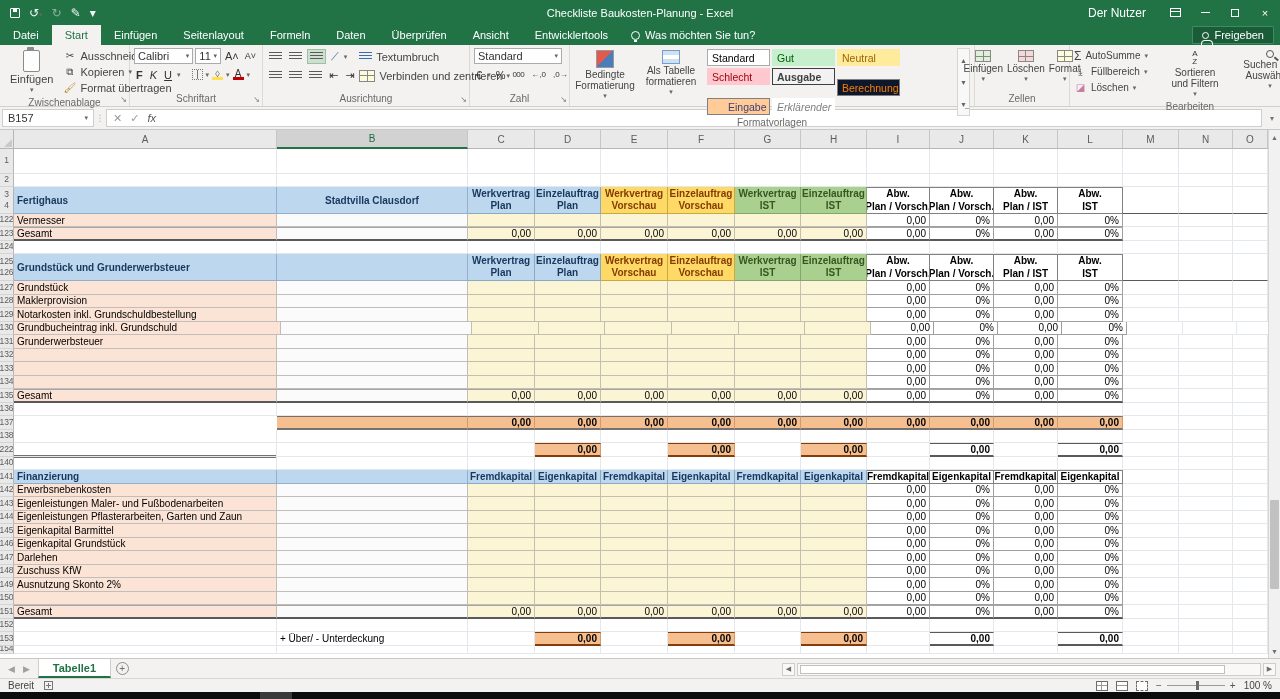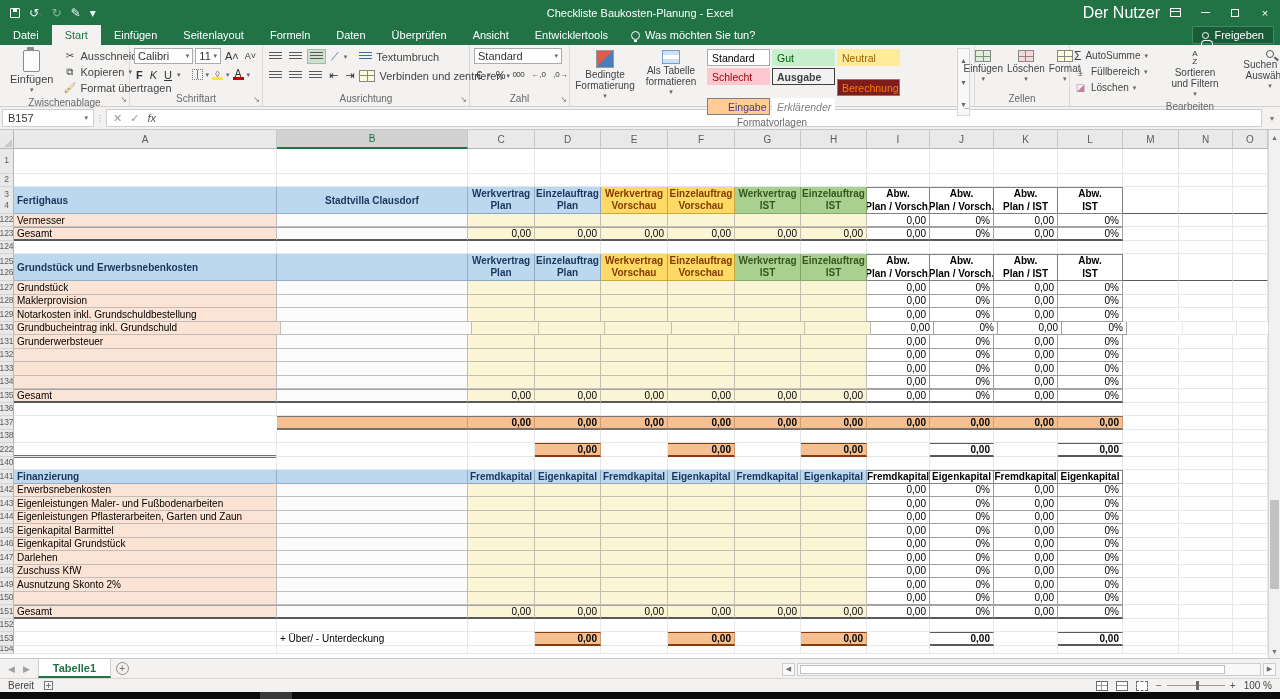--- a/index.html
+++ b/index.html
@@ -9,21 +9,21 @@
 
   
   #titlebar{height:25px;background:#217346;display:flex;align-items:center;color:#fff;position:relative;}
   .qat{display:flex;align-items:center;gap:9px;padding:0 10px;}
   .qat .qi{font-size:12px;line-height:1;color:#fff;opacity:.95;cursor:default;}
   .qi.dim{opacity:.45;}
   .floppy{width:10px;height:10px;border:1.5px solid #fff;border-radius:1px;position:relative;display:inline-block;}
   .floppy:after{content:"";position:absolute;top:0;left:2px;width:4px;height:3px;background:#fff;}
   .win-title{position:absolute;left:0;right:0;text-align:center;font-size:11px;pointer-events:none;}
   .tb-right{margin-left:auto;display:flex;align-items:center;height:100%;}
-  .tb-user{font-size:16px;}
+  .tb-user{font-size:12px;margin-right:14px;}
   .wbtn{width:30px;height:100%;display:flex;align-items:center;justify-content:center;font-size:11px;cursor:default;}
   .ic-restore{width:8px;height:8px;border:1px solid #fff;position:relative;display:inline-block;}
   .ic-min{width:9px;height:1px;background:#fff;display:inline-block;}
   .ic-ribopt{width:11px;height:9px;border:1px solid #fff;display:inline-block;position:relative;}
   .ic-ribopt:after{content:"";position:absolute;left:0;right:0;top:2px;height:1px;background:#fff;}
 
   
   #tabrow{height:20px;background:#217346;display:flex;align-items:stretch;color:#fff;position:relative;}
   .rtab{padding:0 13px;font-size:11px;display:flex;align-items:center;cursor:default;}
   .rtab.active{background:#f3f2f1;color:#217346;}
@@ -337,21 +337,21 @@
         <span class="ft-ic"></span>
         <span class="blab">Als Tabelle formatieren</span>
           <span class="dd">▾</span>
       </div>
       <div class="gal" id="style-gallery">
           <span class="chip" style="background: rgb(255, 255, 255); color: rgb(0, 0, 0); border-color: rgb(171, 171, 171);">Standard</span>
           <span class="chip" style="background: rgb(198, 239, 206); color: rgb(0, 97, 0); border-color: rgb(198, 239, 206);">Gut</span>
           <span class="chip" style="background: rgb(255, 235, 156); color: rgb(156, 101, 0); border-color: rgb(255, 235, 156);">Neutral</span>
           <span class="chip" style="background: rgb(255, 199, 206); color: rgb(156, 0, 6); border-color: rgb(255, 199, 206);">Schlecht</span>
           <span class="chip" style="background: rgb(242, 242, 242); color: rgb(63, 63, 63); border-color: rgb(63, 63, 63); font-weight: bold;">Ausgabe</span>
-          <span class="chip" style="background: #7f1d1d; color: rgb(250, 125, 0); border-color: rgb(127, 127, 127); margin-top: 12px;">Berechnung</span>
+          <span class="chip" style="background: #0f172a; color: rgb(250, 125, 0); border-color: rgb(127, 127, 127); margin-top: 12px;">Berechnung</span>
           <span class="chip" style="background: rgb(255, 204, 153); color: rgb(63, 63, 118); border-color: rgb(127, 127, 127); padding-left: 20px;">Eingabe</span>
           <span class="chip" style="background: rgb(255, 255, 255); color: rgb(127, 127, 127); border-color: rgb(255, 255, 255); font-style: italic;">Erklärender ...</span>
         </div>
       <div class="galscroll">
         <span>▲</span>
         <span>▼</span>
         <span>▼̲</span>
       </div>
     </div>
     <div class="grp-label">Formatvorlagen</div>
@@ -602,21 +602,21 @@
         <div class="c pl" style="width: 65px;"></div>
         <div class="c pl" style="width: 56px;"></div>
         <div class="c pl" style="width: 54px;"></div>
         <div class="c pl" style="width: 35px;"></div>
       </div>
       <div class="g-row" style="height: 27px;">
         <div class="g-rn">
           <span>125</span>
           <span>126</span>
         </div>
-        <div class="c sec" style="width: 263px;">Grundstück und Erwerbsnebenkosten</div>
+        <div class="c sec" style="width: 263px;">Grundstück und Grunderwerbsteuer</div>
         <div class="c sec secc" style="width: 191px;"></div>
         <div class="c h2 blue" style="width: 67px;">
           <div>Werkvertrag</div>
           <div>Plan</div>
         </div>
         <div class="c h2 blue" style="width: 66px;">
           <div>Einzelauftrag</div>
           <div>Plan</div>
         </div>
         <div class="c h2 gold" style="width: 67px;">

